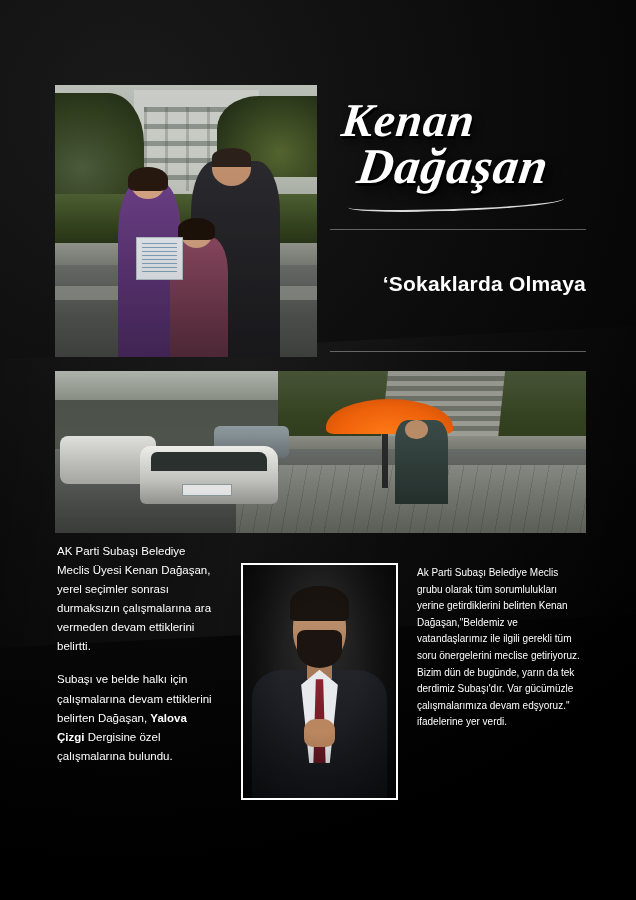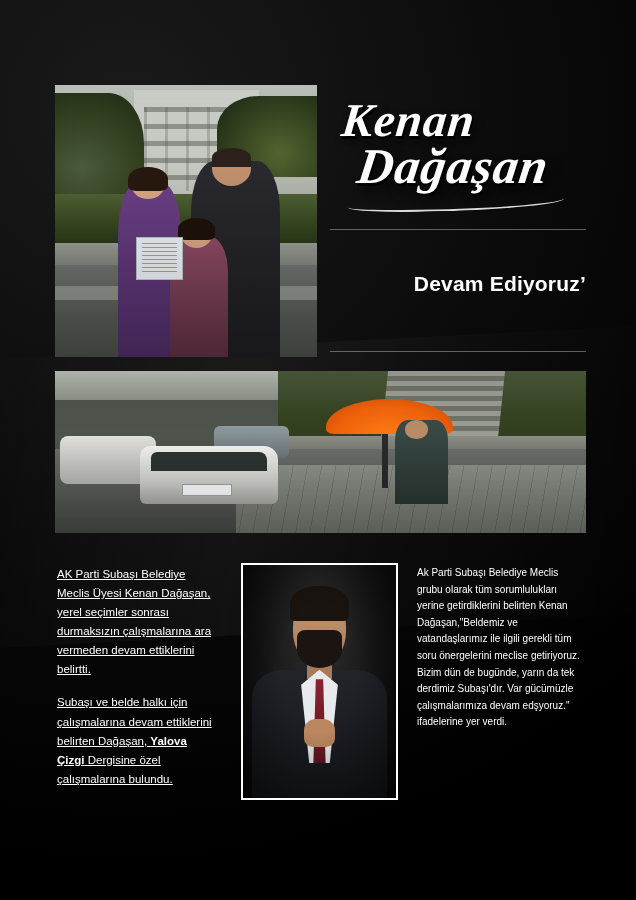--- a/index.html
+++ b/index.html
@@ -307,26 +307,25 @@
     font-size: 21px;
     font-weight: bold;
     line-height: 1.45;
     letter-spacing: 0.2px;
   }
 
   
   .col-left {
     position: absolute;
     left: 57px;
-    top: 565px;
+    top: 542px;
     width: 160px;
     color: #ffffff;
     font-size: 11.5px;
     line-height: 1.66;
-    text-decoration: underline;
   }
   .col-left p { margin: 0 0 14px 0; }
   .col-left .bold { font-weight: bold; }
 
   .portrait {
     position: absolute;
     left: 241px;
     top: 563px;
     width: 153px;
     height: 233px;
@@ -421,21 +420,21 @@
   </div>
 
   <div class="title-zone">
     <div class="logo-wrap">
       <div class="logo-line1">Kenan</div>
       <div class="logo-line2">Dağaşan</div>
       <div class="logo-swash"></div>
     </div>
     <div class="rule-top"></div>
     <div class="headline">
-      <div>Devam Ediyoruz’</div>
+      <div>‘Sokaklarda Olmaya</div>
     </div>
     <div class="rule-bottom"></div>
   </div>
 
   <div class="photo-street">
     <div class="ps-sky"></div>
     <div class="ps-bank"></div>
     <div class="ps-steps"></div>
     <div class="ps-wall"></div>
     <div class="ps-road"></div>

